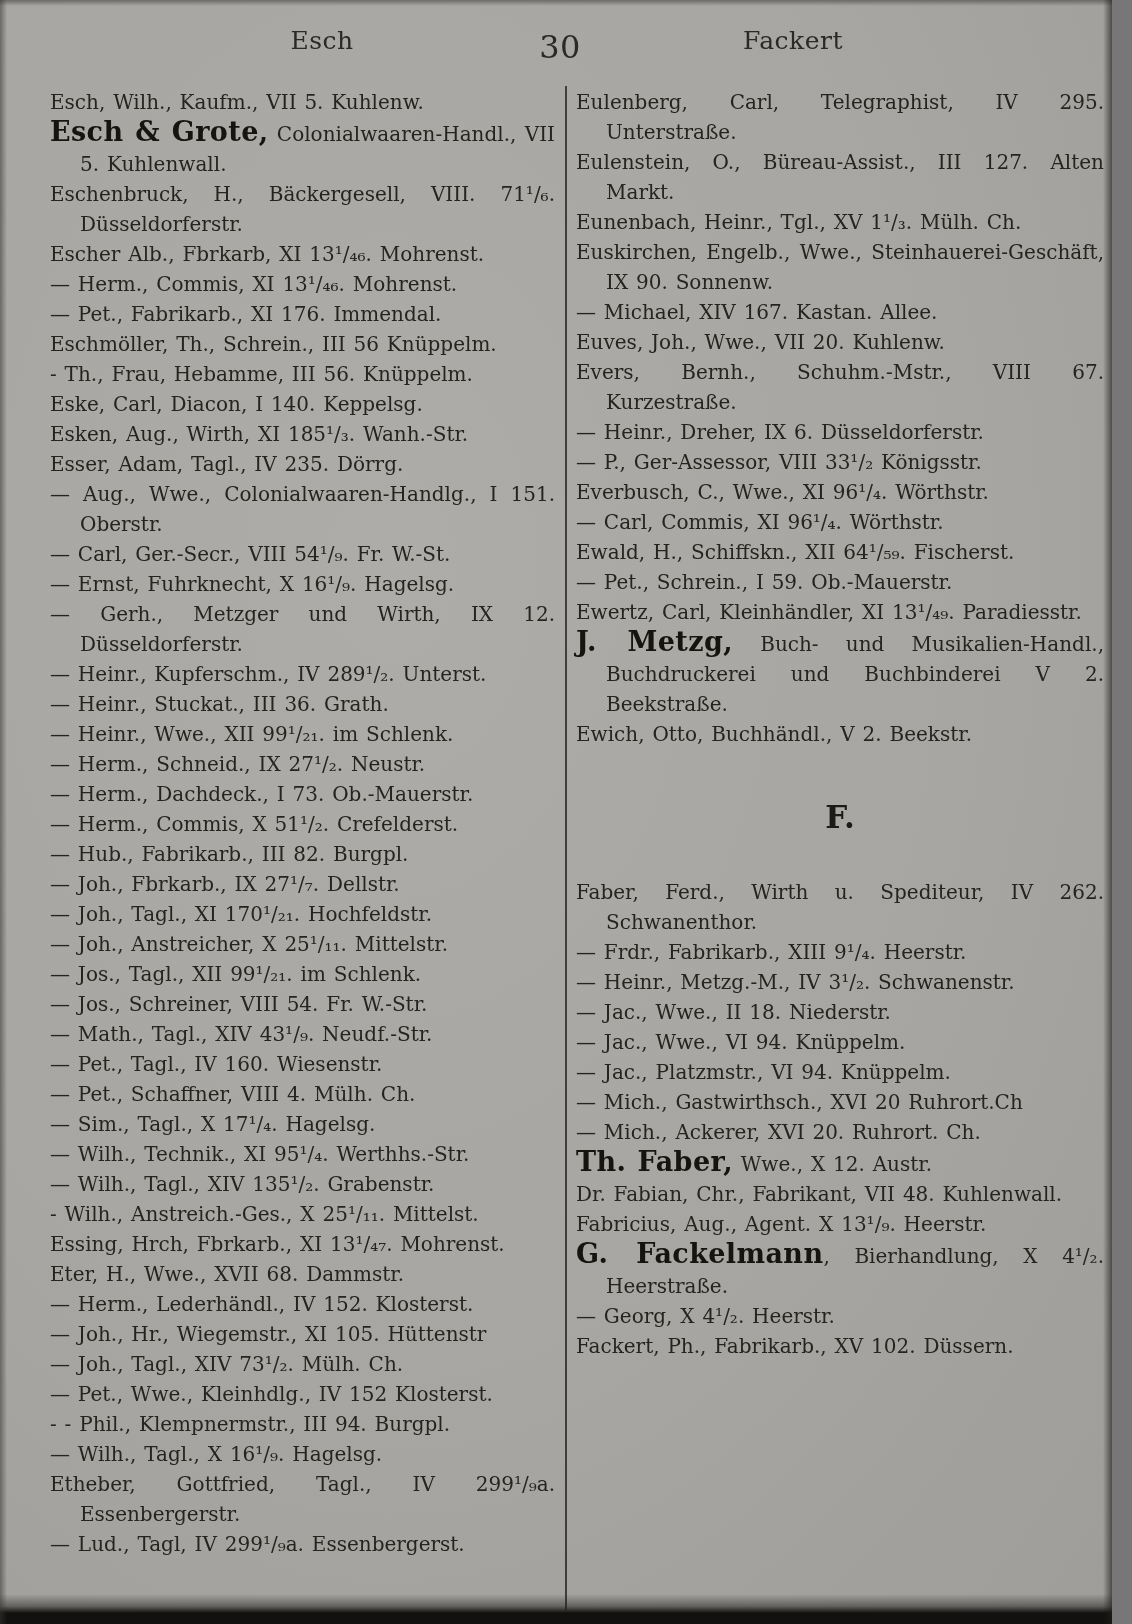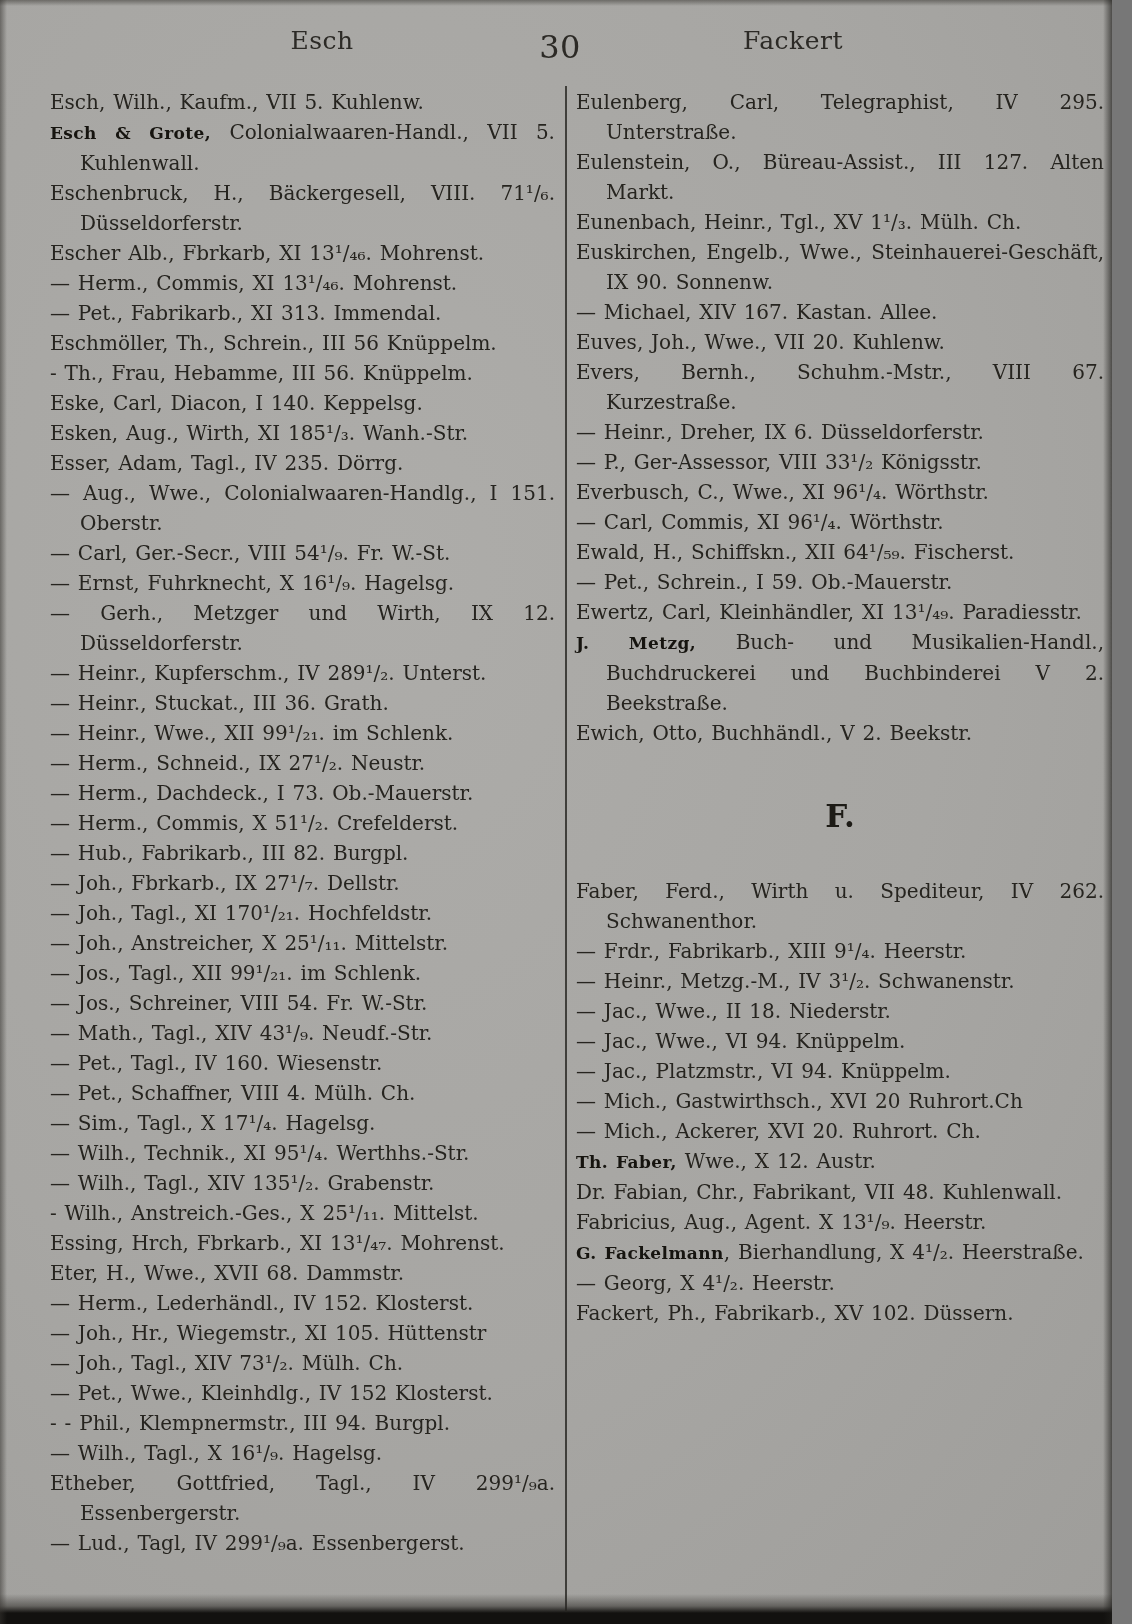--- a/index.html
+++ b/index.html
@@ -25,21 +25,21 @@
   .col-left{left:50px;width:505px;}
   .col-right{left:576px;width:528px;}
   .entry{
     margin:0;
     padding-left:30px;text-indent:-30px;
     font-size:20px;line-height:30px;
     text-align:justify;
     word-spacing:1.5px;
     color:#26241f;
   }
-  .entry b{font-weight:bold;color:#16140f;font-size:17px;letter-spacing:.4px;}
+  .entry b{font-weight:bold;color:#16140f;font-size:27px;letter-spacing:.4px;}
   .section-heading{
     text-align:center;
     font-size:31px;font-weight:bold;color:#1d1b16;
     margin:50px 0 42px 0;
   }
 </style>
 </head>
 <body>
 
 <div class="page">
@@ -50,21 +50,21 @@
   </div>
 
   <div class="divider"></div>
 
   <div class="col col-left">
       <p class="entry">Esch, Wilh., Kaufm., VII 5. Kuhlenw.</p>
       <p class="entry"><b>Esch &amp; Grote,</b> Colonialwaaren-Handl., VII 5. Kuhlenwall.</p>
       <p class="entry">Eschenbruck, H., Bäckergesell, VIII. 71¹/₆. Düsseldorferstr.</p>
       <p class="entry">Escher Alb., Fbrkarb, XI 13¹/₄₆. Mohrenst.</p>
       <p class="entry">— Herm., Commis, XI 13¹/₄₆. Mohrenst.</p>
-      <p class="entry">— Pet., Fabrikarb., XI 313. Immendal.</p>
+      <p class="entry">— Pet., Fabrikarb., XI 176. Immendal.</p>
       <p class="entry">Eschmöller, Th., Schrein., III 56 Knüppelm.</p>
       <p class="entry">- Th., Frau, Hebamme, III 56. Knüppelm.</p>
       <p class="entry">Eske, Carl, Diacon, I 140. Keppelsg.</p>
       <p class="entry">Esken, Aug., Wirth, XI 185¹/₃. Wanh.-Str.</p>
       <p class="entry">Esser, Adam, Tagl., IV 235. Dörrg.</p>
       <p class="entry">— Aug., Wwe., Colonialwaaren-Handlg., I 151. Oberstr.</p>
       <p class="entry">— Carl, Ger.-Secr., VIII 54¹/₉. Fr. W.-St.</p>
       <p class="entry">— Ernst, Fuhrknecht, X 16¹/₉. Hagelsg.</p>
       <p class="entry">— Gerh., Metzger und Wirth, IX 12. Düsseldorferstr.</p>
       <p class="entry">— Heinr., Kupferschm., IV 289¹/₂. Unterst.</p>

